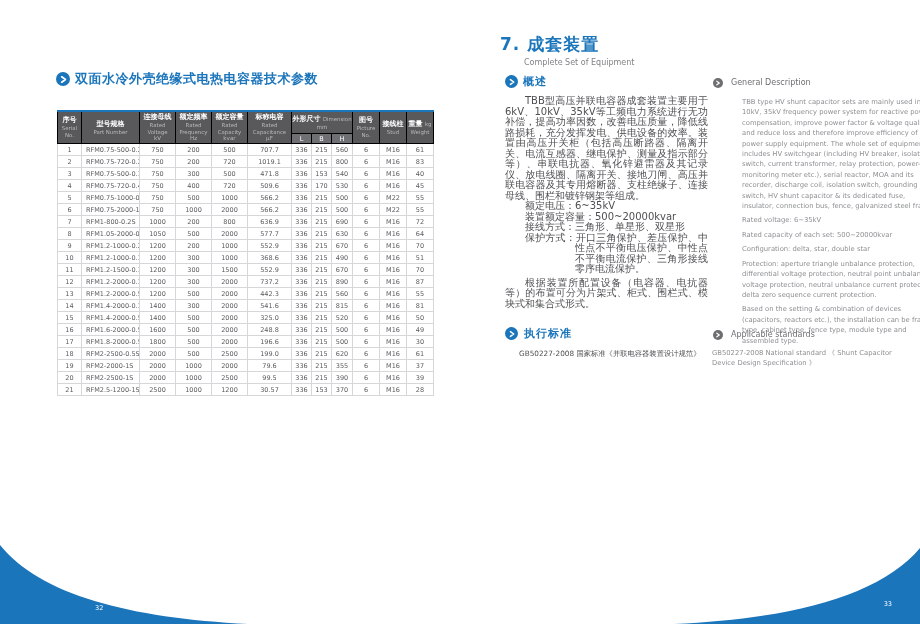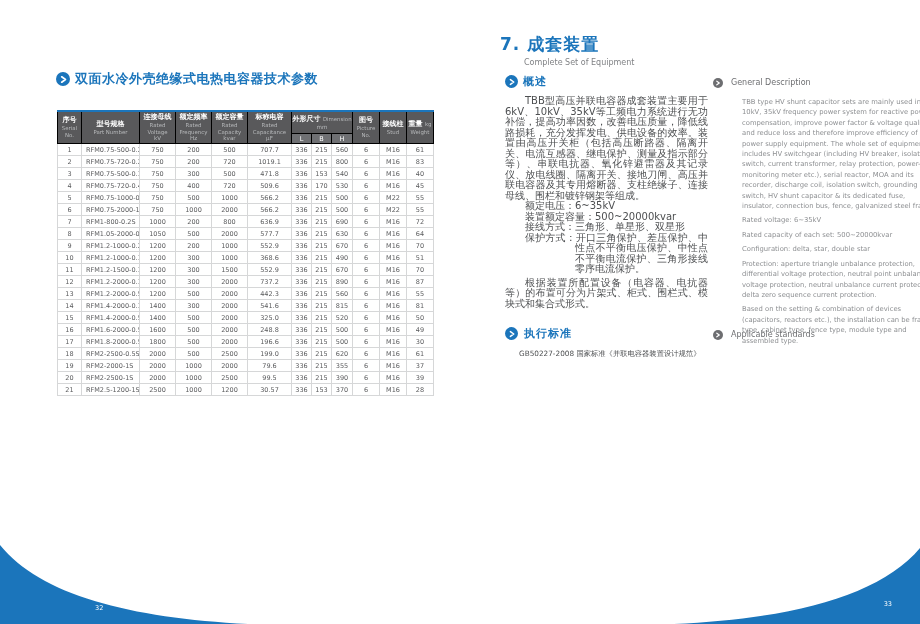--- a/index.html
+++ b/index.html
@@ -492,20 +492,21 @@
   </div>
   <div class="sec-head-en" style="left:713px;top:330px;">
     <span class="sec-icon gray">
       <svg width="6" height="6" viewBox="0 0 10 10">
           <path d="M3,2 L7.2,5 L3,8" stroke="#ffffff" stroke-width="2" fill="none" stroke-linecap="round" stroke-linejoin="round"></path>
         </svg>
     </span>
     <span class="en">Applicable standards</span>
   </div>
   <div class="std-cn">GB50227-2008 国家标准《并联电容器装置设计规范》</div>
+  <div class="std-en">GB50227-2008 National standard 《 Shunt Capacitor Device Design Specification 》</div>
 
   <svg class="corner left" viewBox="0 0 250 84">
     <path d="M0,5 C40,55 130,78 248,84 L0,84 Z" fill="#1b75bb"></path>
   </svg>
   <svg class="corner right" viewBox="0 0 250 84">
     <path d="M250,8 C210,56 120,79 4,84 L250,84 Z" fill="#1b75bb"></path>
   </svg>
   <div class="pagenum left">32</div>
   <div class="pagenum right">33</div>
 

